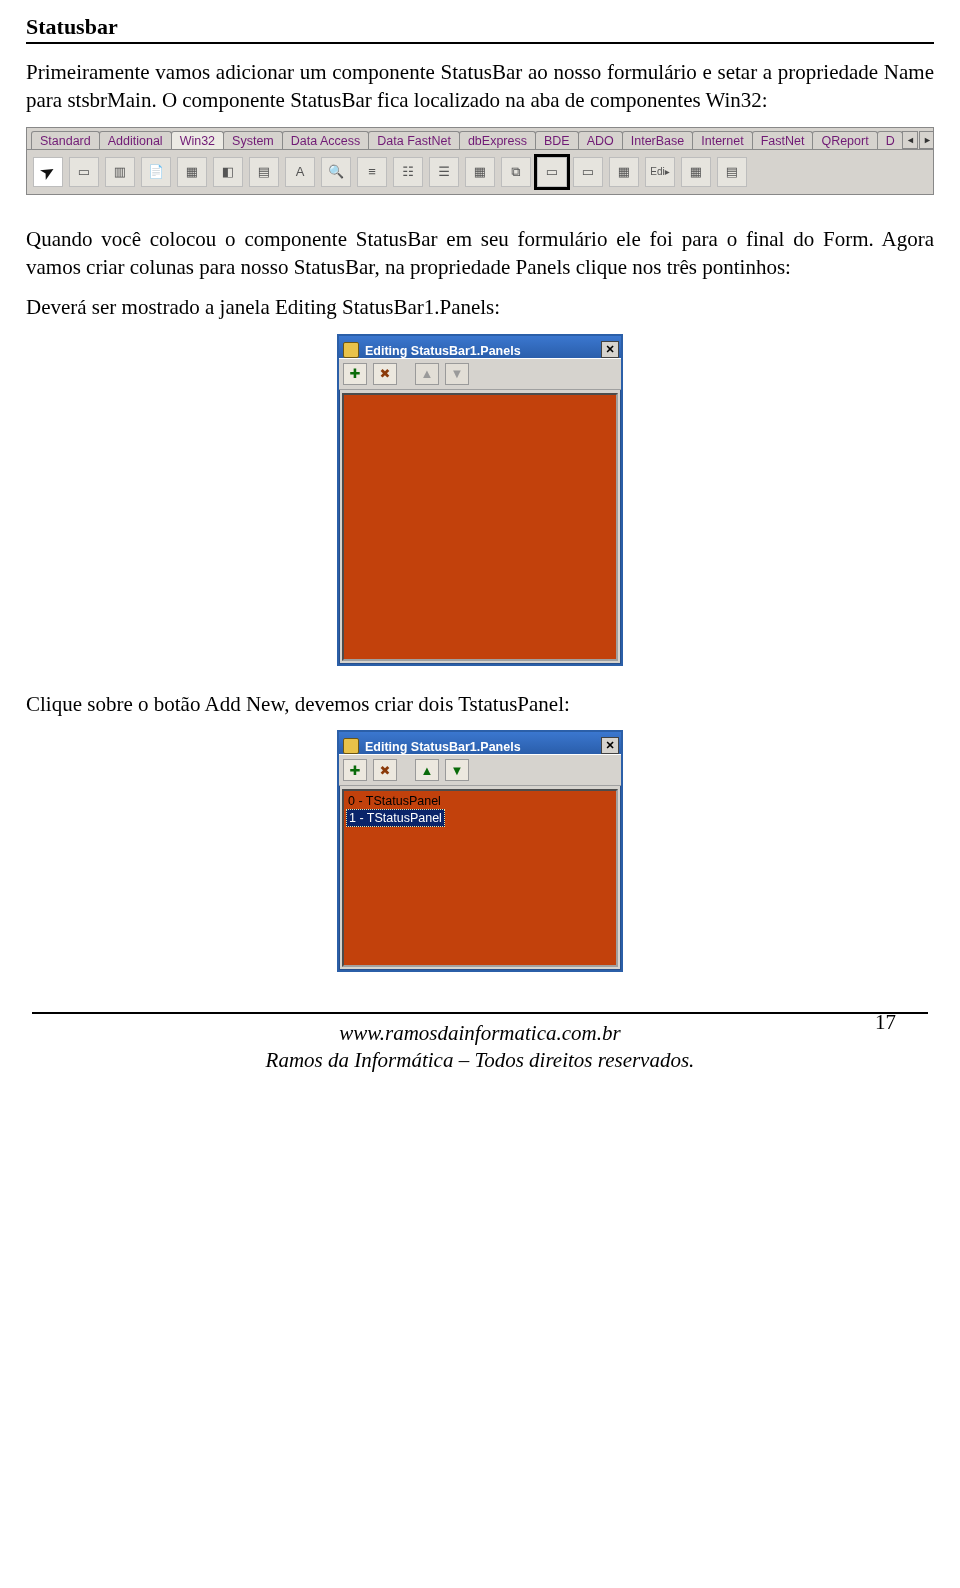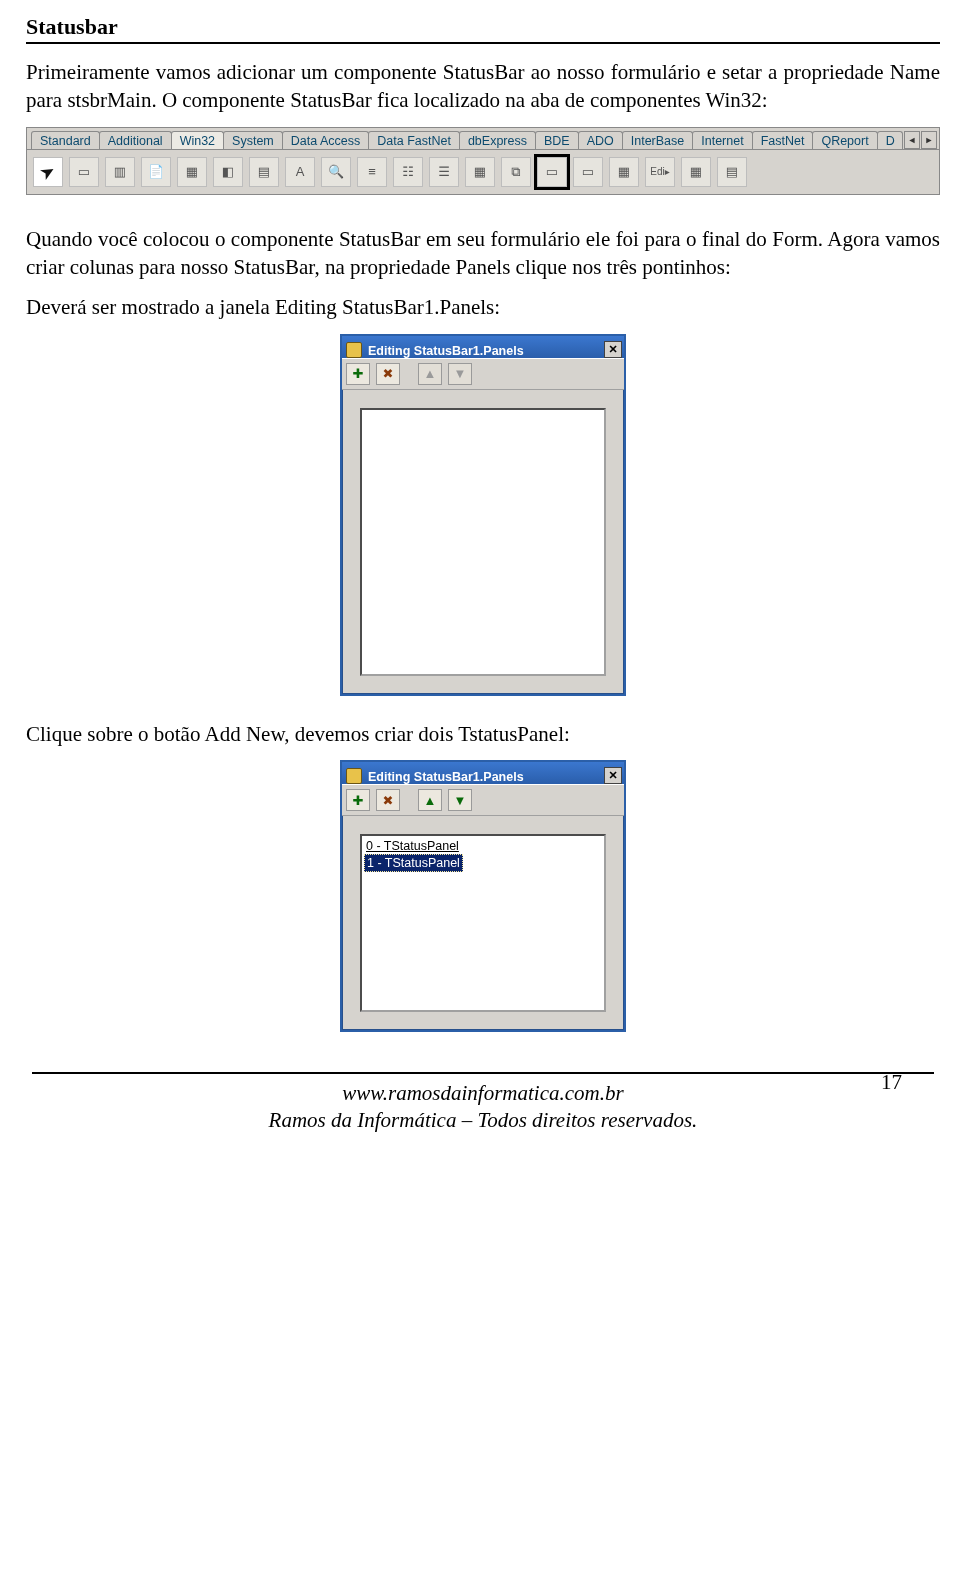--- a/index.html
+++ b/index.html
@@ -3,21 +3,21 @@
 <meta charset="utf-8">
 <style>
   body{
     margin:0;
     background:#fff;
     font-family:"Times New Roman",Times,serif;
     font-size:21px;
     color:#000;
     width:960px;
   }
-  .page{padding:14px 20px 8px 26px;box-sizing:border-box;width:960px}
+  .page{padding:14px 26px 8px 26px;box-sizing:border-box;width:960px}
   h1.title{
     font-size:22px;font-weight:bold;margin:0 0 2px 0;
   }
   hr.rule{border:none;border-top:2px solid #000;margin:2px 0 14px 0}
   p{margin:0 0 12px 0;line-height:1.35}
   .justify{text-align:justify}
 
   
   .palette{
     border:1px solid #888;
@@ -25,21 +25,21 @@
     margin:6px 0 30px 0;
     font-family:Tahoma,Arial,sans-serif;
     font-size:12.5px;
     user-select:none;
   }
   .palette .tabs{
     display:flex;align-items:flex-end;padding-left:4px;gap:0;overflow:hidden;height:21px;background:#d6d3ce;border-bottom:1px solid #8a8a8a;
   }
   .ptab{
     padding:2px 8px;background:#d6d3ce;border:1px solid #8a8a8a;border-bottom:none;border-radius:3px 3px 0 0;
-    margin-right:-1px;white-space:nowrap;position:relative;top:1px;color:#0c4a6e;
+    margin-right:-1px;white-space:nowrap;position:relative;top:1px;color:#701a75;
   }
   .ptab.active{background:#eceae4;font-weight:normal;z-index:2}
   .ptab.trunc{letter-spacing:-.3px}
   .palette .scrollbtns{display:flex;gap:1px;margin-left:auto;padding-right:2px}
   .scrollbtns .sb{width:14px;height:16px;background:#d6d3ce;border:1px solid #888;display:flex;align-items:center;justify-content:center;font-size:9px;color:#333}
   .palette .toolrow{
     display:flex;align-items:center;gap:6px;padding:4px 6px;background:#d6d3ce;height:36px;
   }
   .comp{
     width:28px;height:28px;border:1px solid #bdbdbd;background:#e6e4de;display:flex;align-items:center;justify-content:center;color:#555;font-size:13px;
@@ -66,21 +66,21 @@
   .win .toolbar{
     display:flex;gap:6px;align-items:center;padding:3px 4px;background:#d6d3ce;border-top:1px solid #fff;border-bottom:1px solid #a0a0a0;height:24px;
   }
   .tbtn{width:22px;height:20px;border:1px solid #9a9a9a;background:#ece8df;display:flex;align-items:center;justify-content:center;font-size:13px}
   .tbtn.add{color:#0a6b0a}
   .tbtn.del{color:#8a3a0a}
   .tbtn.up{color:#0a6b0a}
   .tbtn.down{color:#0a6b0a}
   .tbtn.disabled{color:#9a9a9a;background:#e2ded6}
   .win .client{
-    background:#ffffff;border:2px inset #a0a0a0;margin:18px;height:260px;padding:2px;overflow:hidden;text-decoration:underline;
+    background:#c2410c;border:2px inset #a0a0a0;margin:3px;height:260px;padding:2px;overflow:hidden;
   }
   .listitem{font-size:12.5px;padding:0 2px;line-height:16px;white-space:nowrap}
   .listitem.selected{background:#0a246a;color:#fff;border:1px dotted #f4e69a;display:inline-block;padding:0 2px}
 
   
   .pnum{
     position:relative;margin-top:40px;
   }
   .pnum .n{position:absolute;right:38px;top:-2px;font-size:21px}
   hr.footrule{border:none;border-top:2px solid #000;margin:24px 6px 6px 6px}

